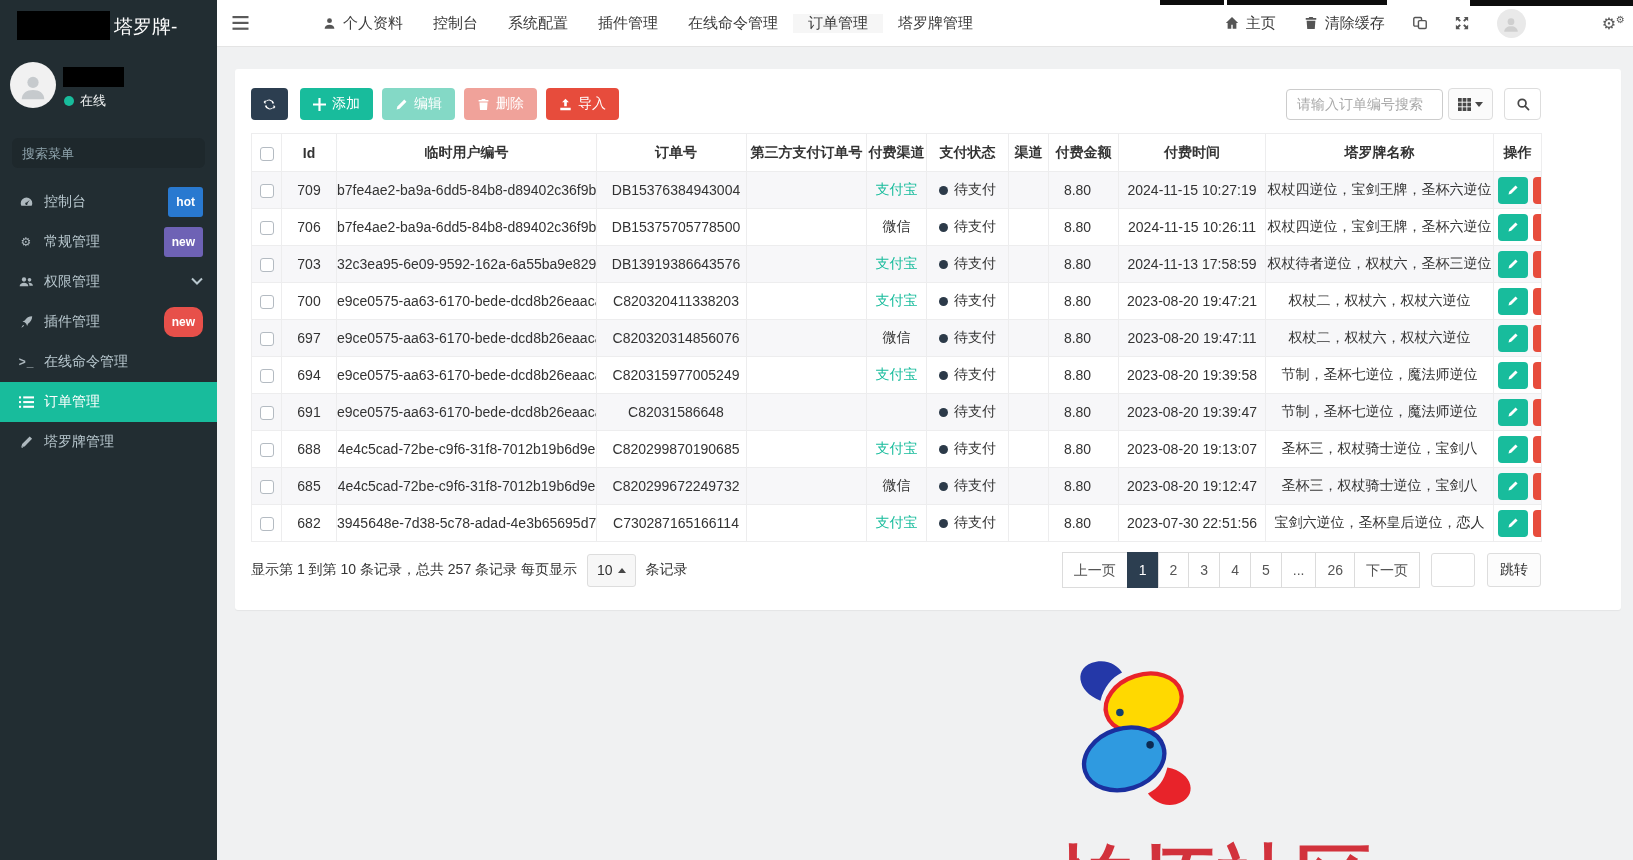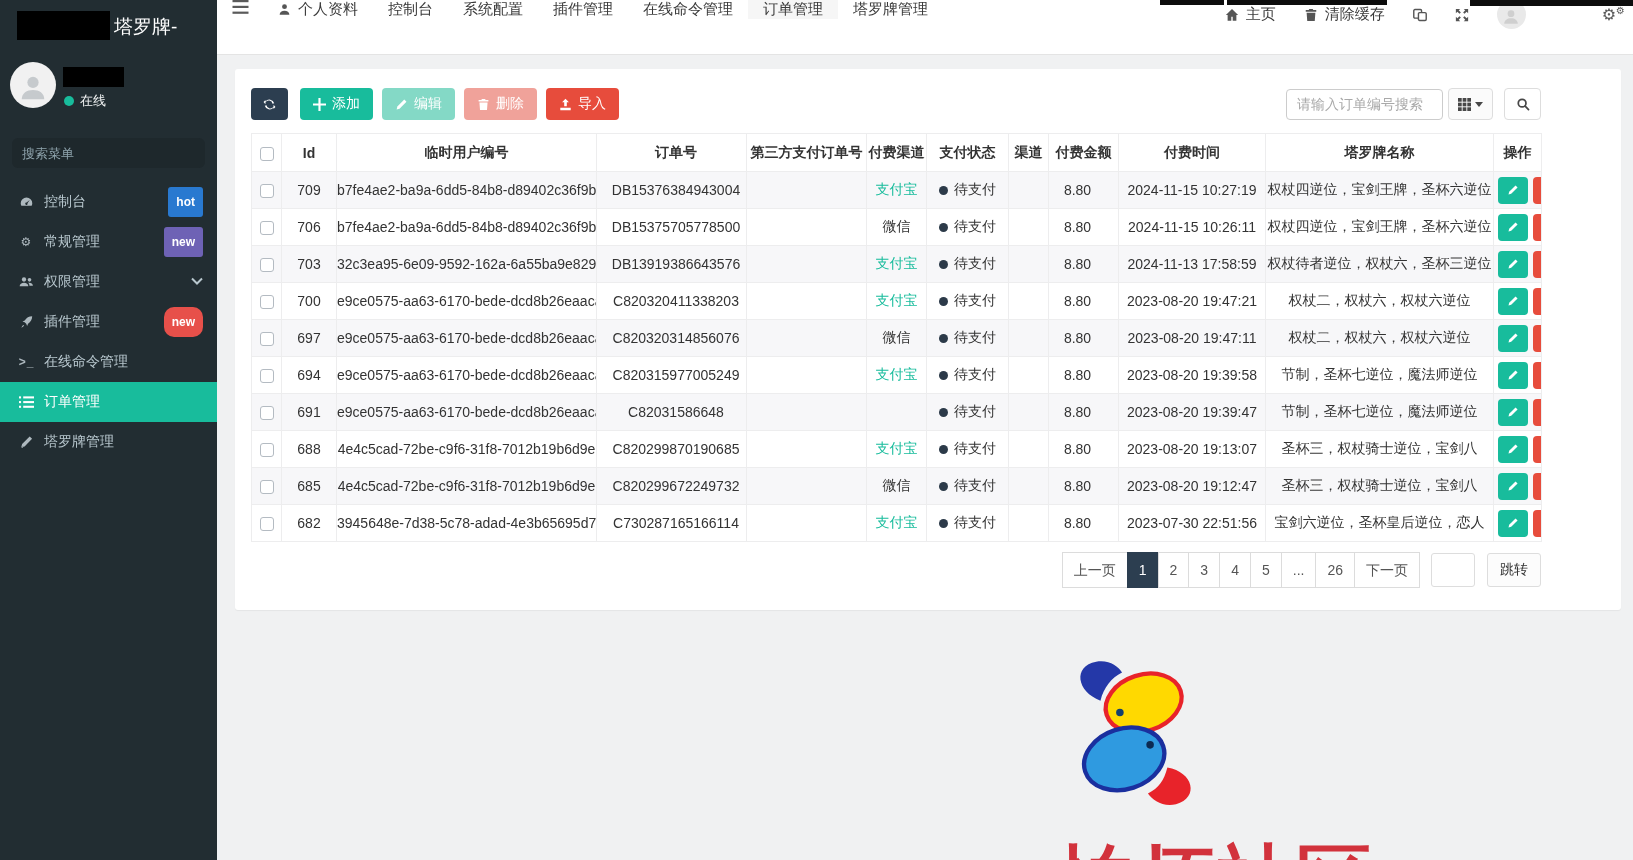--- a/index.html
+++ b/index.html
@@ -31,21 +31,21 @@
   .menu li .mi svg { width:15px; height:14px; fill:#aeb9bf; }
   .menu li .mi .tchar { font-size:12px; font-weight:bold; color:#aeb9bf; letter-spacing:1px; }
   .menu li.active { background:#18bc9c; color:#fff; }
   .menu li.active .mi svg { fill:#fff; }
   .menu .grow { flex:1; }
   .badge { font-size:12px; font-weight:bold; color:#fff; padding:8px 8px; border-radius:3px; }
   .badge.pill { border-radius:10px; }
   .chev svg { width:12px; height:12px; stroke:#b8c7ce; fill:none; }
 
   
-  .topbar { position:absolute; left:217px; top:0; width:1416px; height:55px; background:#fff; border-bottom:1px solid #e4e4e4; display:flex; align-items:flex-start; z-index:5; }
+  .topbar { position:absolute; left:217px; top:0; width:1416px; height:47px; background:#fff; border-bottom:1px solid #e4e4e4; display:flex; align-items:center; z-index:5;gap:45px; }
   .hamburger { width:46px; display:flex; align-items:center; justify-content:center; cursor:pointer; }
   .hamburger svg { width:17px; height:14px; fill:#5a5a5a; }
   .nav-left { display:flex; align-items:stretch; }
   .nav-item { display:flex; align-items:center; gap:7px; padding:0 15px; color:#3a3a3a; font-size:15px; cursor:pointer; }
   .nav-item svg { width:13px; height:13px; fill:#555; }
   .nav-item.active { background:#f6f6f6; }
   .nav-right { margin-left:auto; display:flex; align-items:center; padding-right:8px; }
   .nav-tool { display:flex; align-items:center; gap:7px; padding:0 14px; color:#3a3a3a; font-size:15px; cursor:pointer; height:100%; }
   .nav-tool svg { width:14px; height:14px; fill:#555; }
   .top-avatar { width:29px; height:29px; border-radius:50%; background:#e9e9e9; margin:0 14px; display:flex; align-items:center; justify-content:center; overflow:hidden; cursor:pointer; }
@@ -556,20 +556,28 @@
                 <td class="c-actions"><button class="act edit">
                     <svg class="ic" viewBox="0 0 16 16">
                       <path d="M2 14l.9-3.6L11.4 1.9l2.7 2.7L5.6 13.1z" fill="currentColor" style="fill:#fff"></path>
                     </svg>
                   </button><button class="act del"></button></td>
               </tr>
             </tbody>
         </table>
 
         <div class="pg-row">
+          <div class="pg-info">
+            <span>显示第 1 到第 10 条记录，总共 257 条记录 每页显示</span>
+            <span class="pagesize">
+              <span>10</span>
+              <span class="caret-up"></span>
+            </span>
+            <span>条记录</span>
+          </div>
           <div class="pg-right">
             <ul class="pages">
                 <li>上一页</li>
                 <li class="active">1</li>
                 <li>2</li>
                 <li>3</li>
                 <li>4</li>
                 <li>5</li>
                 <li>...</li>
                 <li>26</li>

